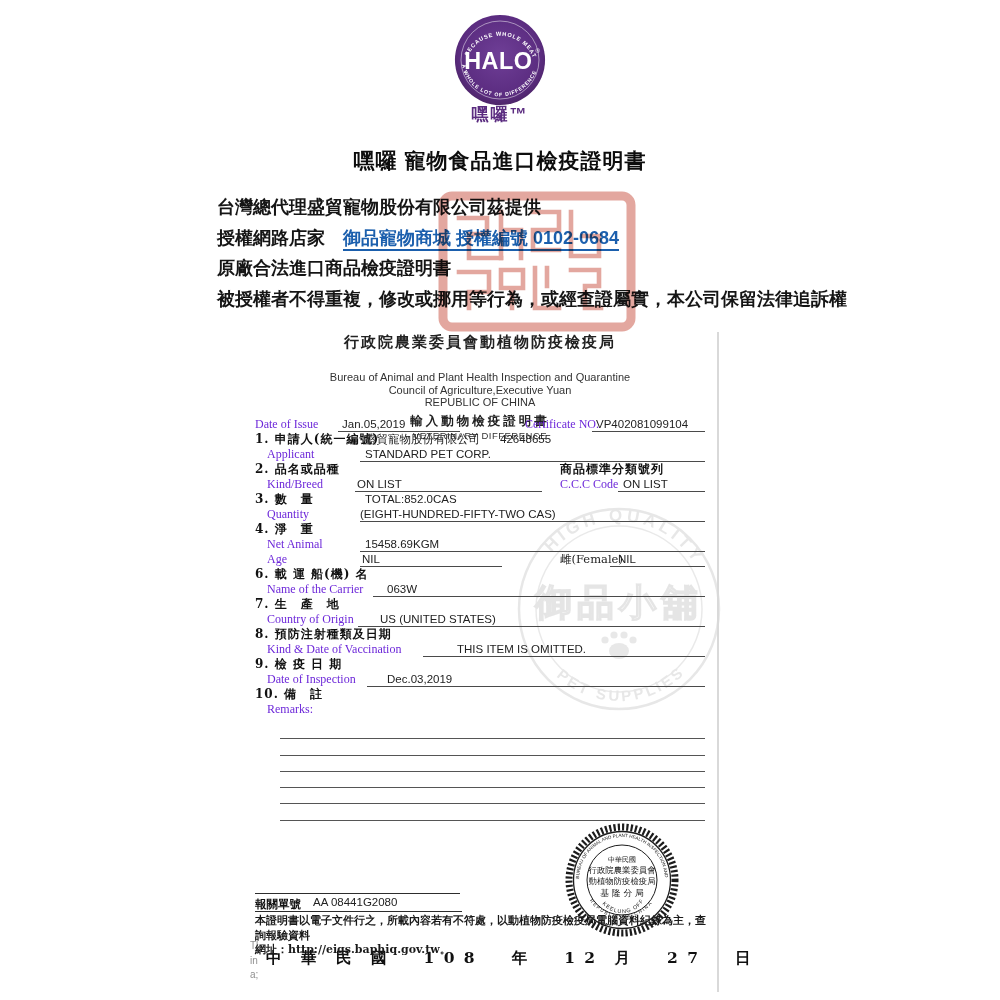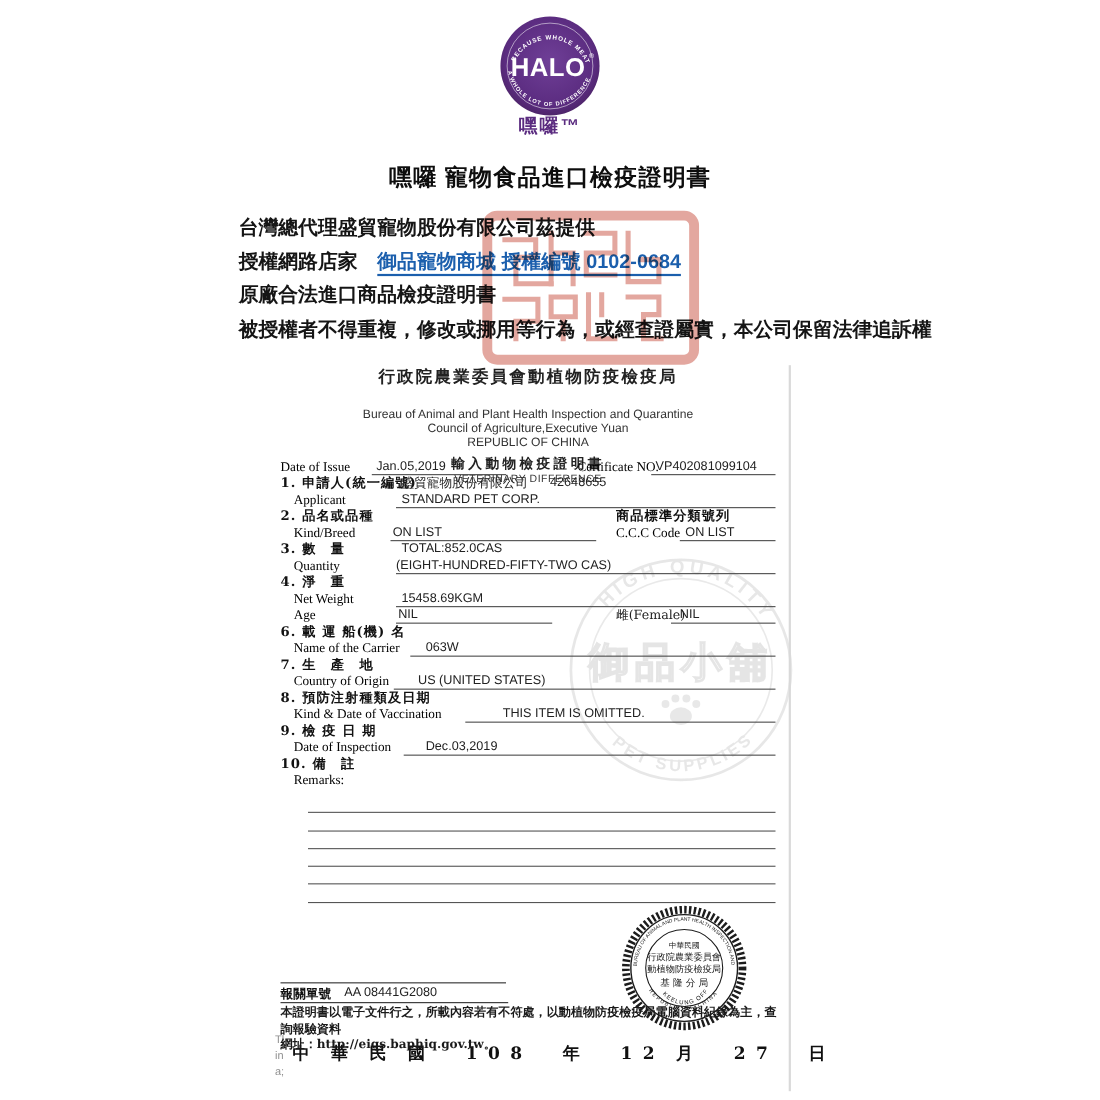--- a/index.html
+++ b/index.html
@@ -31,21 +31,21 @@
   .ch-cjk{font-family:"DejaVu Serif",serif;font-size:15px;font-weight:600;letter-spacing:2px;color:#222;margin-bottom:19px;}
   .ch-en{font-size:11px;line-height:12.5px;color:#333;}
   .ch-t-cjk{font-family:"DejaVu Serif",serif;font-size:12.5px;font-weight:600;letter-spacing:3px;color:#222;margin-top:4px;}
   .ch-t-en{font-size:9.5px;letter-spacing:.5px;color:#333;}
 
   
   .form{position:absolute;left:255px;top:417px;width:450px;z-index:1;}
   .row{position:relative;height:15px;line-height:15px;font-size:12px;white-space:nowrap;}
   .cjkl{font-family:"DejaVu Serif",serif;font-weight:700;font-size:12px;color:#111;letter-spacing:1px;}
   .cjkv{font-family:"DejaVu Serif",serif;font-size:11.5px;color:#222;}
-  .enl{font-family:"Liberation Serif",serif;font-size:12px;color:#000000;}
+  .enl{font-family:"Liberation Serif",serif;font-size:12px;color:#6d28d9;}
   .val{font-family:"Liberation Sans",sans-serif;font-size:11.5px;color:#222;}
   .u{border-bottom:1.4px solid #4a4a4a;height:14px;}
   .ind{padding-left:12px;}
   .R0{right:0;}
   .L83{left:83px;}.L100{left:100px;}.L103{left:103px;}.L105{left:105px;}.L110{left:110px;}
   .L112{left:112px;}.L118{left:118px;}.L168{left:168px;}.L245{left:245px;}.L270{left:270px;}
   .L305{left:305px;}.L337{left:337px;}.L355{left:355px;}.L363{left:363px;}
   .W118{width:118px;}.W140{width:140px;}.W185{width:185px;}
   .pl2{padding-left:2px;}.pl4{padding-left:4px;}.pl5{padding-left:5px;}.pl8{padding-left:8px;}
   .pl14{padding-left:14px;}.pl20{padding-left:20px;}.pl22{padding-left:22px;}.pl34{padding-left:34px;}
@@ -188,21 +188,21 @@
     </div>
     <div class="row">
       <span class="enl ind">Quantity</span>
       <span class="val u abs L105 R0">(EIGHT-HUNDRED-FIFTY-TWO CAS)</span>
     </div>
 
     <div class="row">
       <span class="cjkl">4. 淨　重</span>
     </div>
     <div class="row">
-      <span class="enl ind">Net Weight</span>
+      <span class="enl ind">Net Animal</span>
       <span class="val u pl5 abs L105 R0">15458.69KGM</span>
     </div>
 
     <div class="row">
       <span class="enl ind">Age</span>
       <span class="val u pl2 abs L105 W140">NIL</span>
       <span class="cjkv abs L305">雌(Female)</span>
       <span class="val u pl8 abs L355 R0">NIL</span>
     </div>
 

